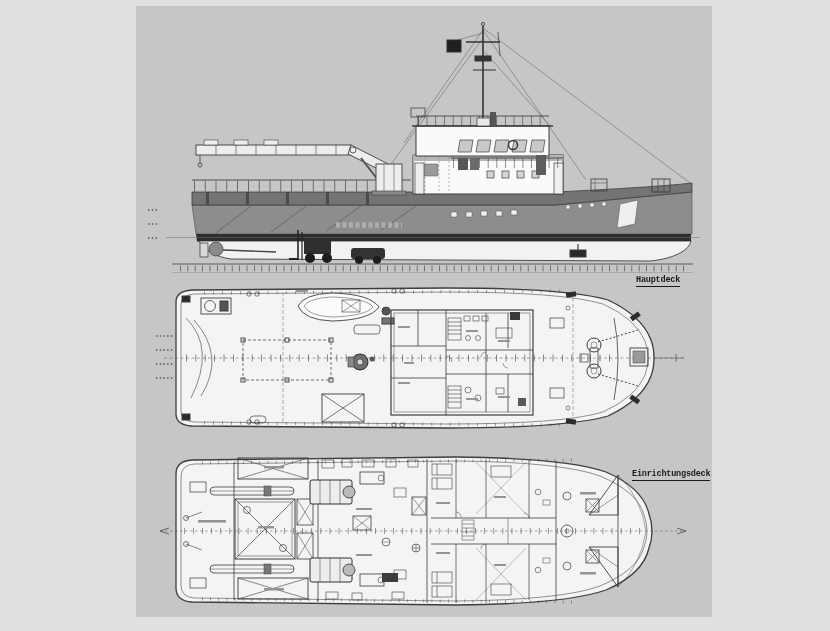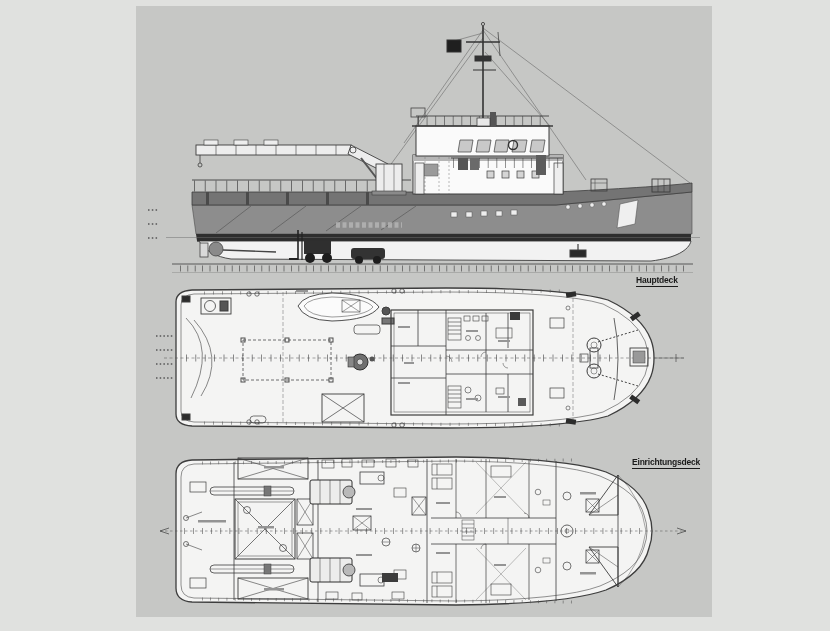--- a/index.html
+++ b/index.html
@@ -1,17 +1,17 @@
 <!DOCTYPE html>
 <html><head>
 <meta charset="utf-8">
 <style>
   html,body{margin:0;padding:0;background:#e0e1df;}
   .stage{position:relative;width:830px;height:631px;background:#e0e1df;overflow:hidden;
-         font-family:Liberation Sans, sans-serif;}
+         font-family:Liberation Mono, monospace;}
   .scan{position:absolute;left:136px;top:6px;width:576px;height:611px;background:#c6c7c5;overflow:hidden;}
   .view{position:absolute;filter:blur(.25px);}
   .deck-label{position:absolute;font-weight:bold;font-size:8.5px;line-height:9px;color:#1a1a1a;
               border-bottom:1px solid #1a1a1a;padding-bottom:.5px;letter-spacing:-.2px;white-space:nowrap;}
   svg *{vector-effect:none;}
 </style>
 </head>
 <body>
 
 <div class="stage">
@@ -502,15 +502,15 @@
         <rect x="290" y="50" width="14" height="2"></rect>
           <rect x="290" y="100" width="14" height="2"></rect>
         <rect x="348" y="44" width="12" height="2"></rect>
           <rect x="348" y="112" width="12" height="2"></rect>
         <rect x="434" y="40" width="16" height="2.5"></rect>
           <rect x="434" y="120" width="16" height="2.5"></rect>
       </g>
     </svg>
 
     <div class="deck-label" style="left:500px;top:270px">Hauptdeck</div>
-    <div class="deck-label" style="left:496px;top:452px">Einrichtungsdeck</div>
+    <div class="deck-label" style="left:496px;top:464px">Einrichtungsdeck</div>
   </div>
 </div>
 
 </body></html>

